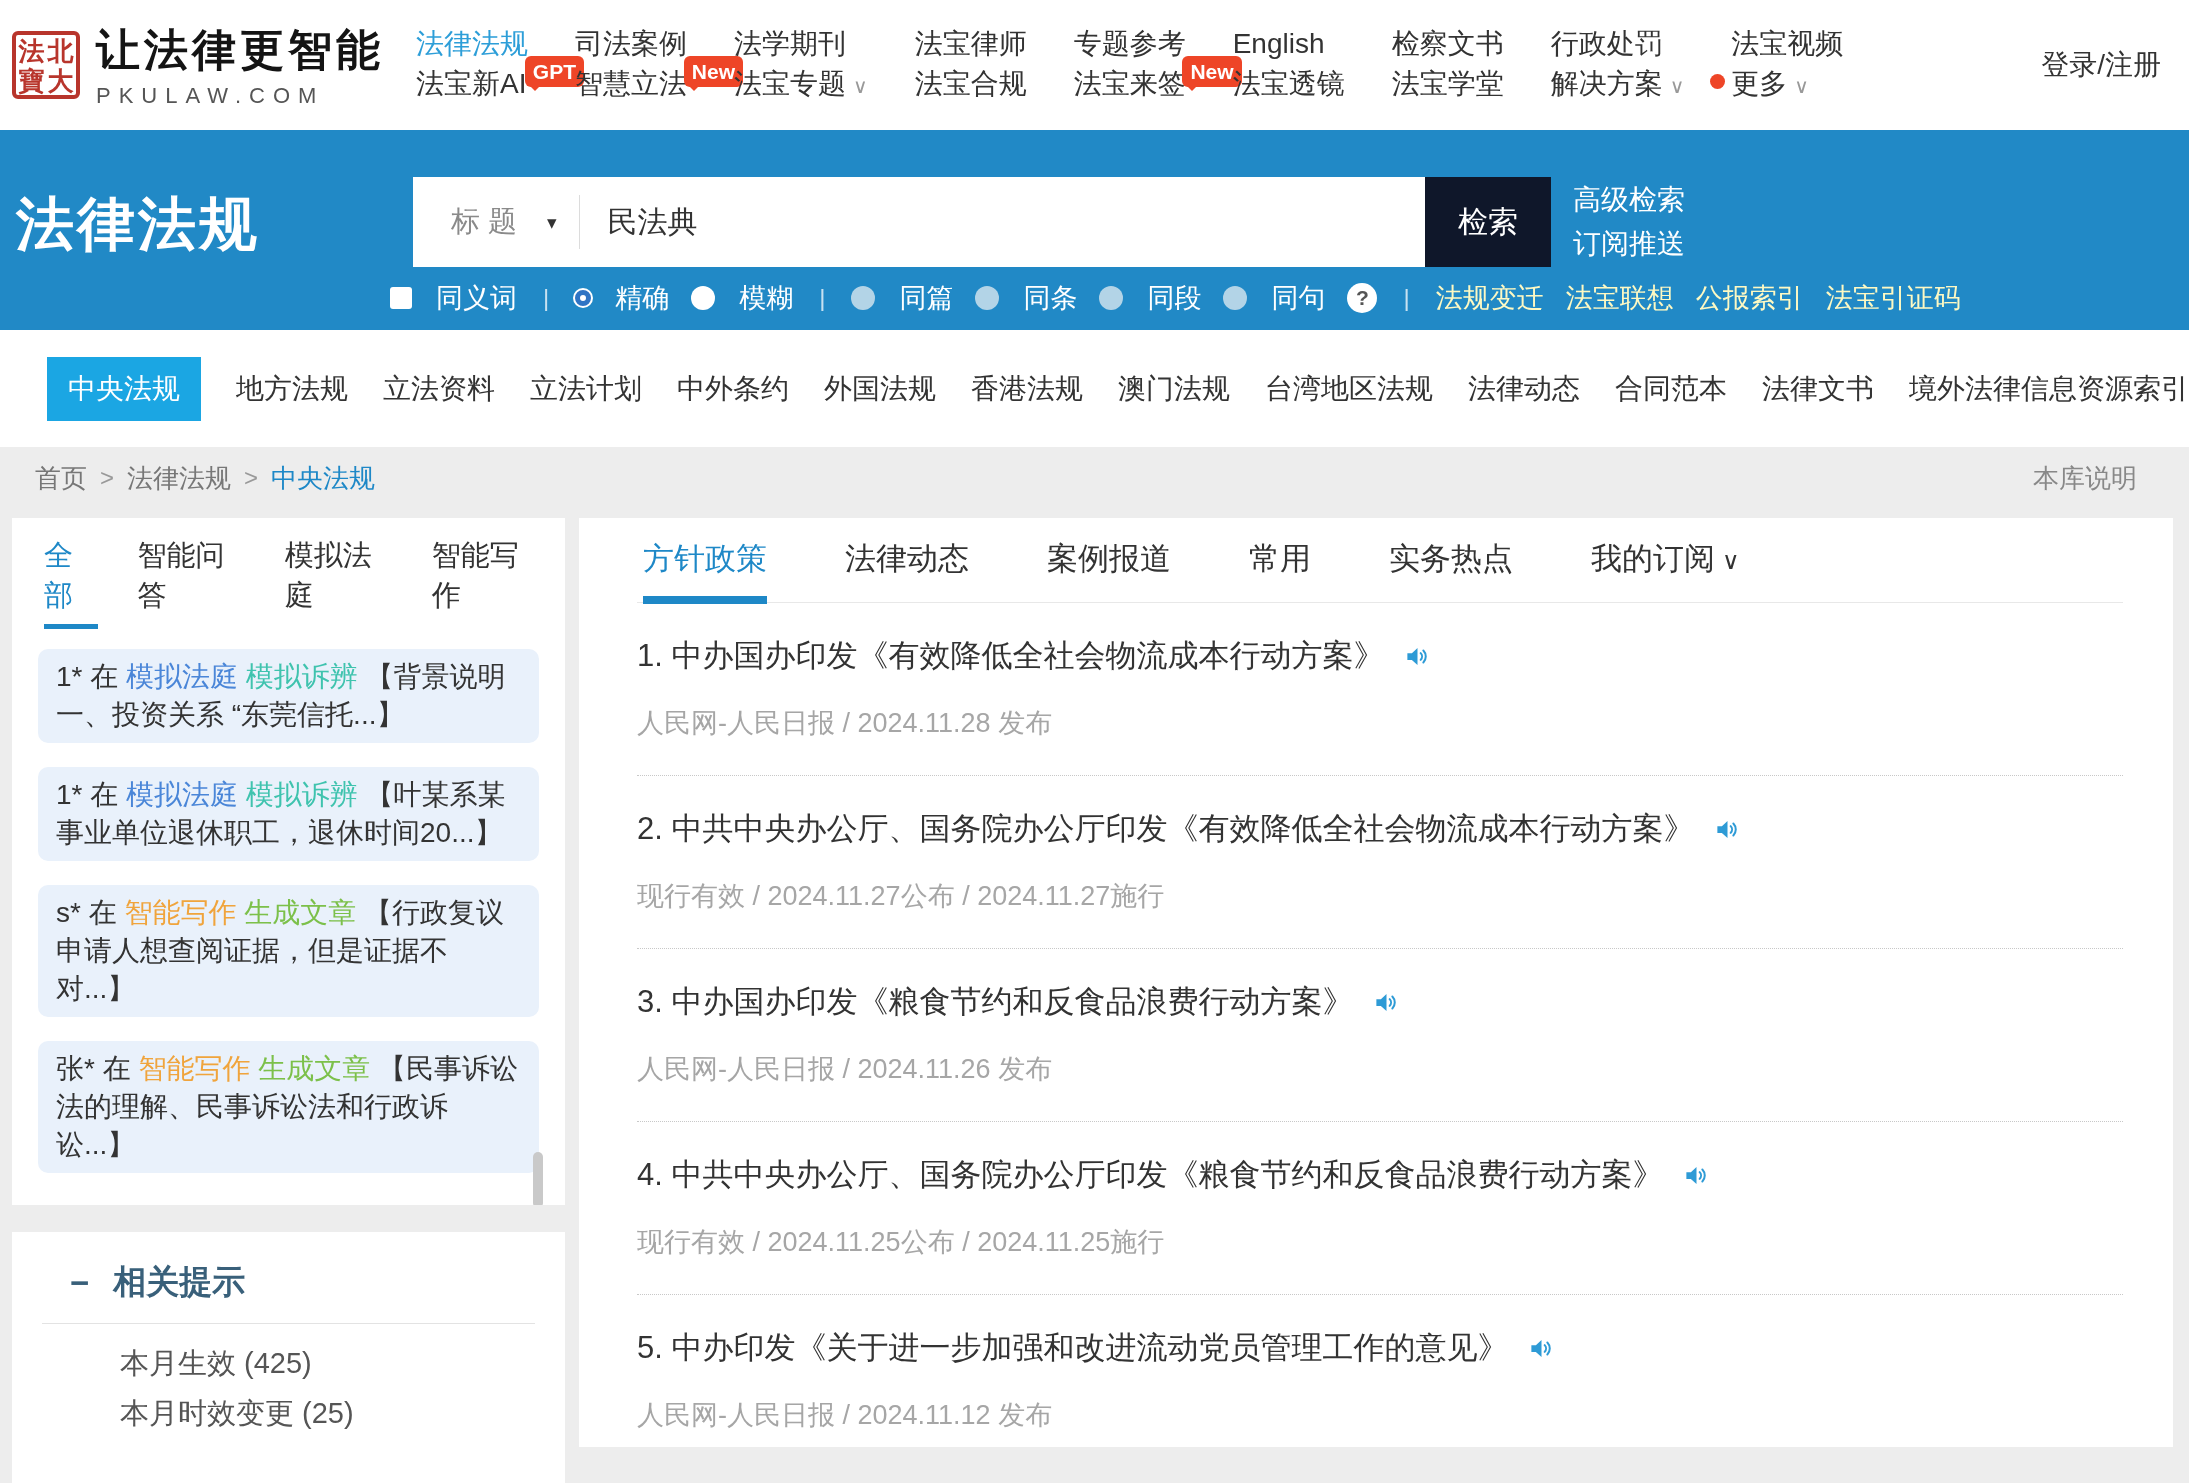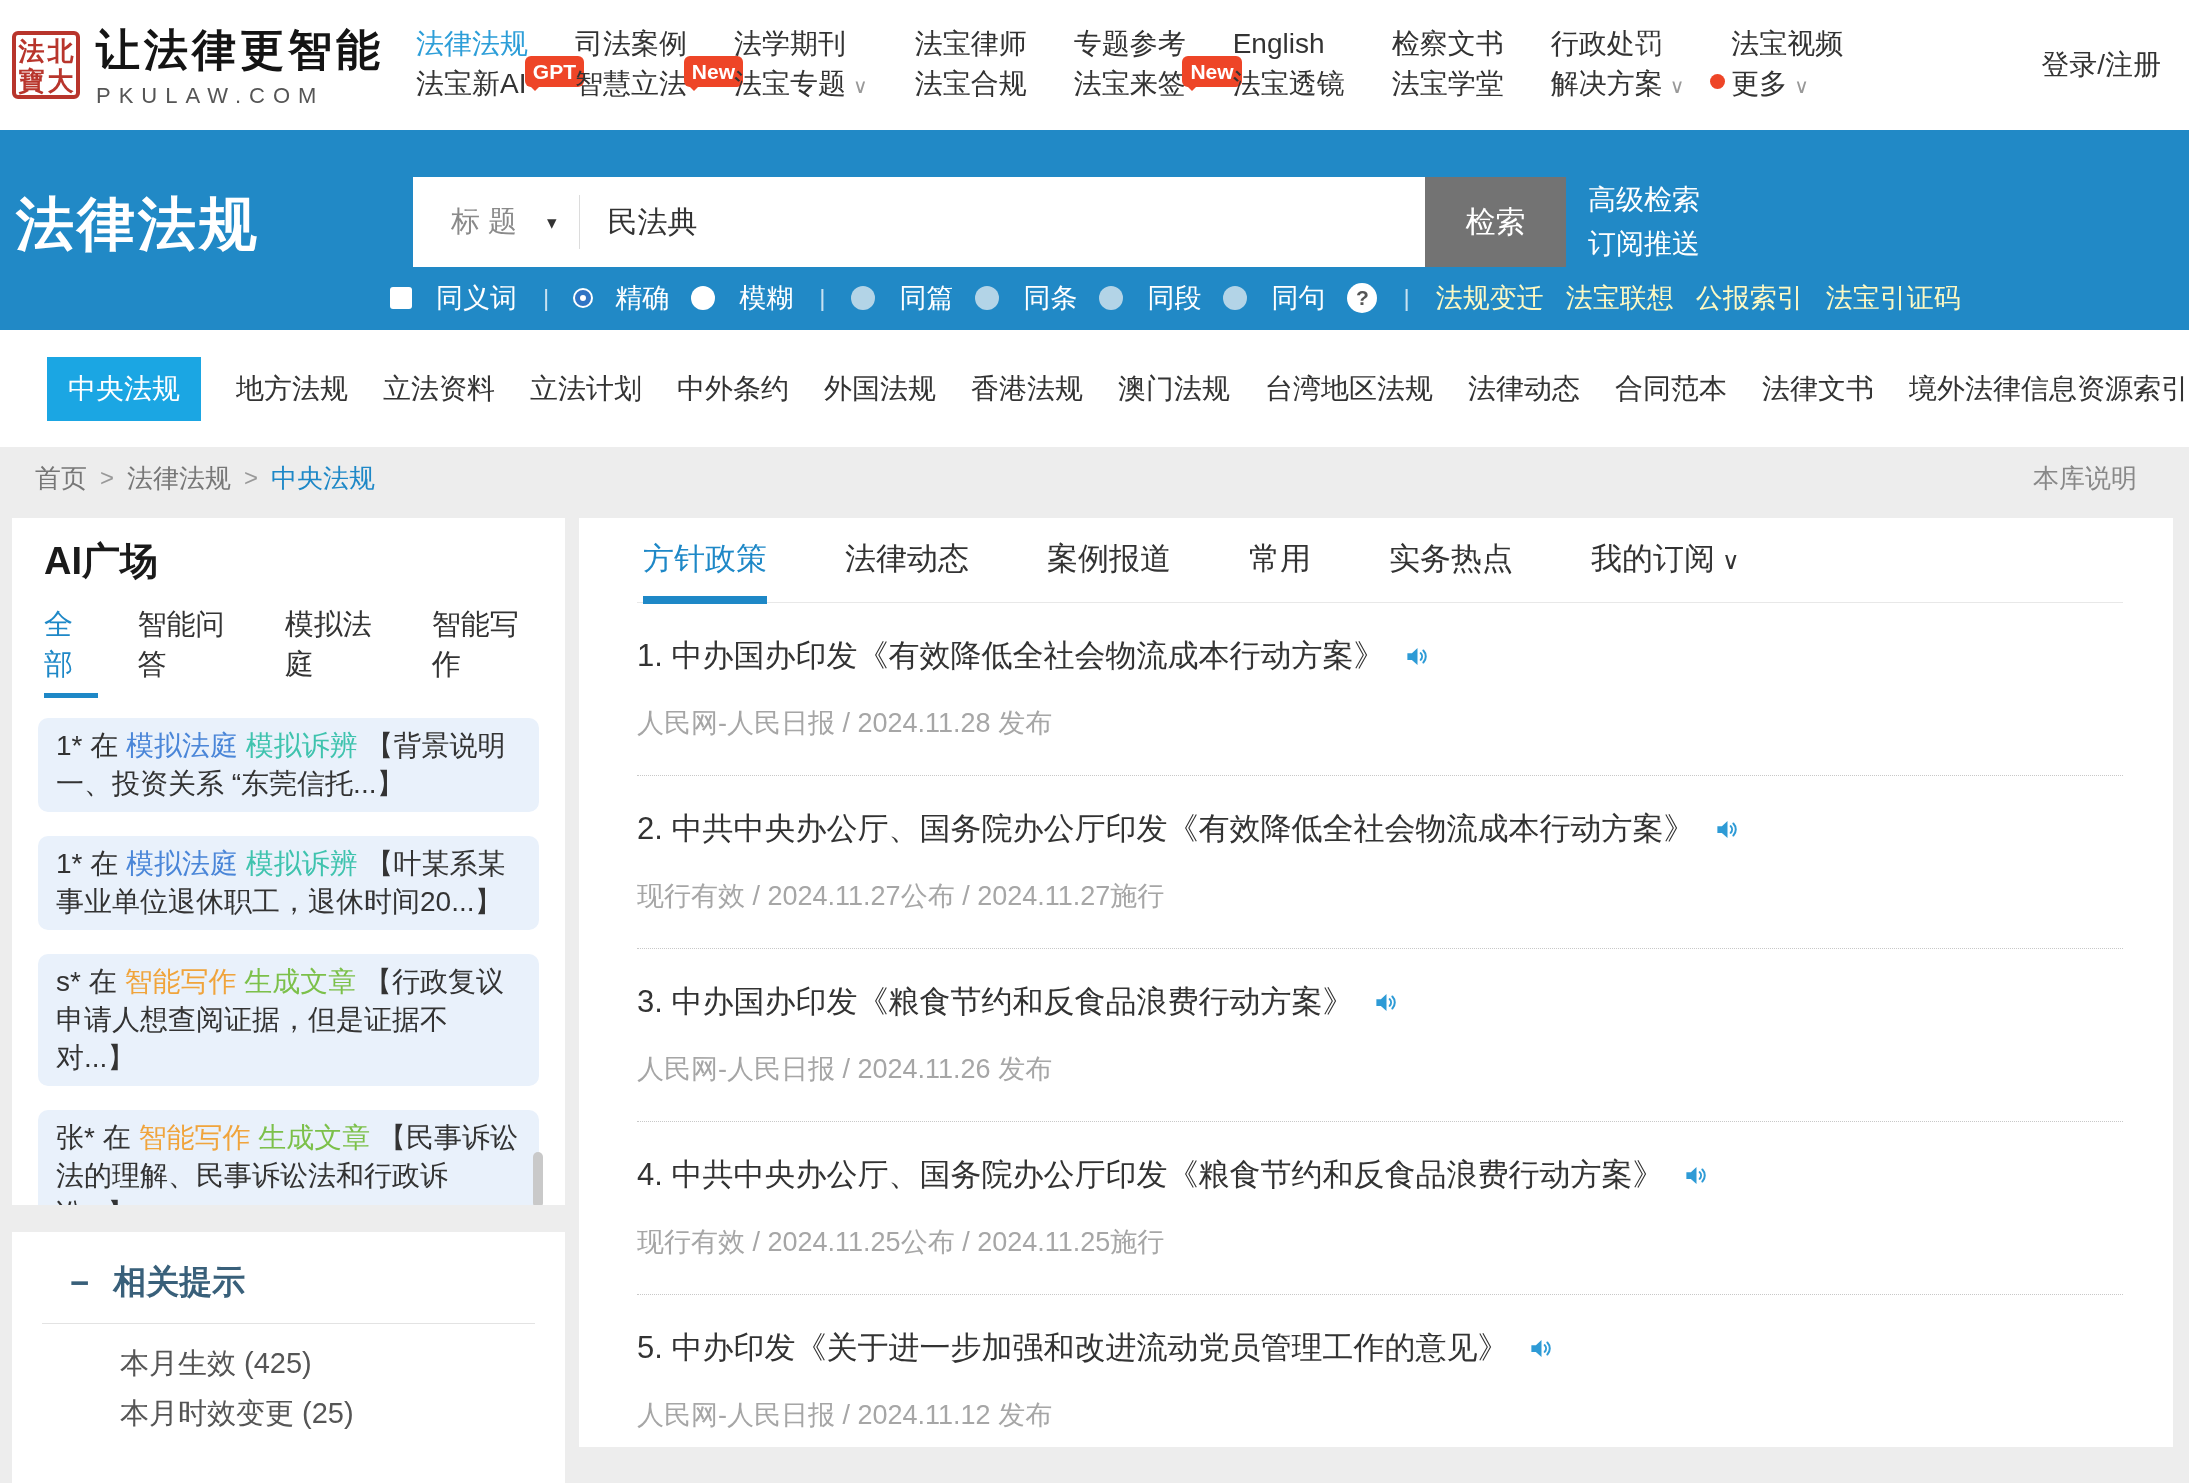--- a/index.html
+++ b/index.html
@@ -34,21 +34,21 @@
   .nav-dot { position:absolute; left:-21px; top:50px; width:15px; height:15px; border-radius:50%; background:#ee4527; }
   .login { margin-left:auto; font-size:28px; color:#333; cursor:pointer; white-space:nowrap; }
   
   .banner { position:relative; height:200px; background:#2189c6; }
   .banner-title { position:absolute; left:16px; top:56px; margin:0; font-size:58px; font-weight:bold; color:#fff; letter-spacing:3px; }
   .search-row { position:absolute; left:378px; top:47px; height:90px; display:flex; }
   .search-box { width:1012px; background:#fff; display:flex; align-items:center;margin-left:35px; }
   .field-selector { display:flex; align-items:center; height:54px; padding:0 22px 0 38px; color:#8a8a8a; font-size:29px; gap:30px; cursor:pointer; border-right:1px solid #dcdcdc; }
   .caret { color:#333; font-size:19px; }
   .search-input { flex:1; height:100%; border:none; outline:none; background:transparent; font-size:30px; color:#333; padding:0 20px 0 28px; font-family:inherit; }
-  .search-btn { width:141px; background:#737373; color:#fff; border:none; font-size:30px; cursor:pointer; font-family:inherit; }
+  .search-btn { width:126px; background:#0f172a; color:#fff; border:none; font-size:30px; cursor:pointer; font-family:inherit; }
   .side-links { margin-left:22px; display:flex; flex-direction:column; justify-content:center; gap:8px; }
   .side-link { color:#fff; font-size:28px; line-height:36px; cursor:pointer; }
   .options-row { position:absolute; left:390px; top:150px; display:flex; align-items:center; gap:22px; color:#fff; font-size:27px; }
   .opt { display:flex; align-items:center; gap:24px; cursor:pointer; }
   .sep { color:rgba(255,255,255,.75); font-size:24px; margin:0 4px; }
   .checkbox { width:22px; height:22px; background:#fff; border-radius:3px; flex:none; }
   .radio-sel { width:16px; height:16px; border-radius:50%; background:#fff; border:5px solid #2f74c4; box-shadow:0 0 0 2px #fff; flex:none; }
   .radio-fill { width:24px; height:24px; border-radius:50%; background:#fff; flex:none; }
   .radio-muted { width:24px; height:24px; border-radius:50%; background:#b3d4e7; flex:none; }
   .help { width:30px; height:30px; border-radius:50%; background:#fff; color:#555; font-weight:bold; font-size:21px; display:flex; align-items:center; justify-content:center; cursor:pointer; flex:none; }
@@ -243,21 +243,20 @@
       <span class="crumb-sep">&gt;</span>
       <span class="crumb current">中央法规</span>
     </div>
   <div class="lib-note">本库说明</div>
 </div>
 
 <div class="layout">
 
   <div class="col-left">
     <div class="card card-ai">
-      <h2 class="ai-title">AI广场</h2>
       <div class="ai-tabs" id="ai-tabs">
           <div class="ai-tab active">全部</div>
           <div class="ai-tab">智能问答</div>
           <div class="ai-tab">模拟法庭</div>
           <div class="ai-tab">智能写作</div>
         </div>
       <div class="feed" id="ai-feed">
           <div class="feed-item"><span class="seg-plain">1* 在 </span><span class="seg-blue">模拟法庭</span><span class="seg-plain"> </span><span class="seg-teal">模拟诉辨</span><span class="seg-plain"> 【背景说明 一、投资关系 “东莞信托...】</span></div>
           <div class="feed-item"><span class="seg-plain">1* 在 </span><span class="seg-blue">模拟法庭</span><span class="seg-plain"> </span><span class="seg-teal">模拟诉辨</span><span class="seg-plain"> 【叶某系某事业单位退休职工，退休时间20...】</span></div>
           <div class="feed-item"><span class="seg-plain">s* 在 </span><span class="seg-orange">智能写作</span><span class="seg-plain"> </span><span class="seg-green">生成文章</span><span class="seg-plain"> 【行政复议申请人想查阅证据，但是证据不对...】</span></div>

